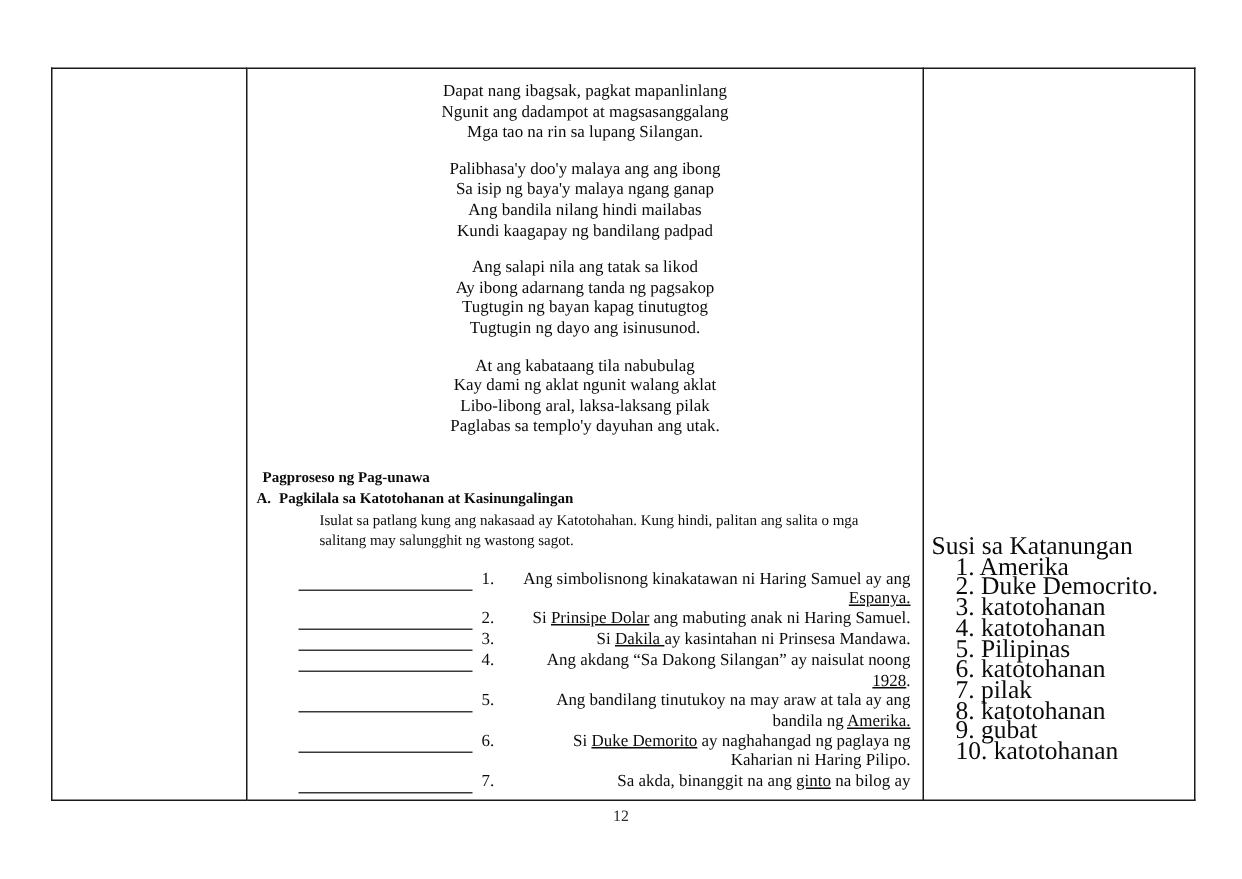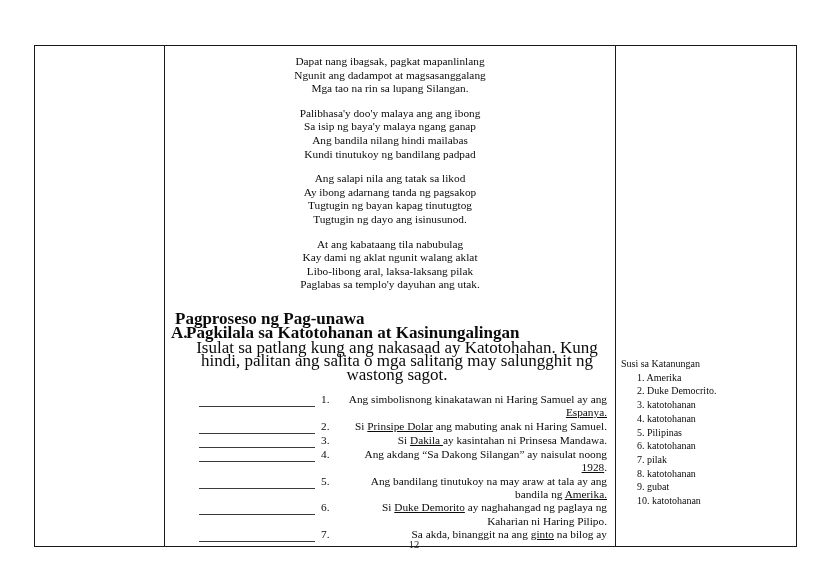--- a/index.html
+++ b/index.html
@@ -53,40 +53,40 @@
     line-height: 13.6px;
     padding-top: 4px;
   }
   .stanza { margin-bottom: 11px; }
   .stanza:last-child { margin-bottom: 12px; }
   .poem-line { white-space: nowrap; }
 
   
   .activity {
     margin-top: 20px;
-    font-size: 17px;
+    font-size: 10px;
     line-height: 13.4px;
   }
   .activity-title {
     font-weight: bold;
     margin-left: 4px;
   }
   .activity-sub {
     font-weight: bold;
     margin-top: 1px;
   }
   .activity-sub .letter {
     display: inline-block;
     width: 15px;
   }
   .activity-instructions {
-    margin-left: 20px;
+    margin-left: 42px;
     margin-top: 1px;
     margin-right: 6px;
-    text-align: center;
+    text-align: left;
   }
 
   
   .qlist {
     margin-top: 12px;
     font-size: 11.3px;
     line-height: 13.4px;
   }
   .qrow {
     display: flex;
@@ -110,21 +110,21 @@
   }
   .qtext {
     flex: 1 1 auto;
     padding-right: 2px;
     text-align: right;
   }
   .qtext u { text-decoration: underline; }
 
   
   .answerkey {
-    font-size: 10px;
+    font-size: 17px;
     line-height: 13.7px;
     padding-top: 311px;
     padding-left: 5px;
   }
   .ak-title { white-space: nowrap; }
   .ak-item  { white-space: nowrap; margin-left: 16px; }
 
   
   .page-number {
     position: absolute;
@@ -154,21 +154,21 @@
           <div class="poem" id="poem-root">
                 <div class="stanza">
                   <div class="poem-line">Dapat nang ibagsak, pagkat mapanlinlang</div>
                   <div class="poem-line">Ngunit ang dadampot at magsasanggalang</div>
                   <div class="poem-line">Mga tao na rin sa lupang Silangan.</div>
                 </div>
                 <div class="stanza">
                   <div class="poem-line">Palibhasa'y doo'y malaya ang ang ibong</div>
                   <div class="poem-line">Sa isip ng baya'y malaya ngang ganap</div>
                   <div class="poem-line">Ang bandila nilang hindi mailabas</div>
-                  <div class="poem-line">Kundi tinutukoy ng bandilang padpad</div>
+                  <div class="poem-line">Kundi kaagapay ng bandilang padpad</div>
                 </div>
                 <div class="stanza">
                   <div class="poem-line">Ang salapi nila ang tatak sa likod</div>
                   <div class="poem-line">Ay ibong adarnang tanda ng pagsakop</div>
                   <div class="poem-line">Tugtugin ng bayan kapag tinutugtog</div>
                   <div class="poem-line">Tugtugin ng dayo ang isinusunod.</div>
                 </div>
                 <div class="stanza">
                   <div class="poem-line">At ang kabataang tila nabubulag</div>
                   <div class="poem-line">Kay dami ng aklat ngunit walang aklat</div>

